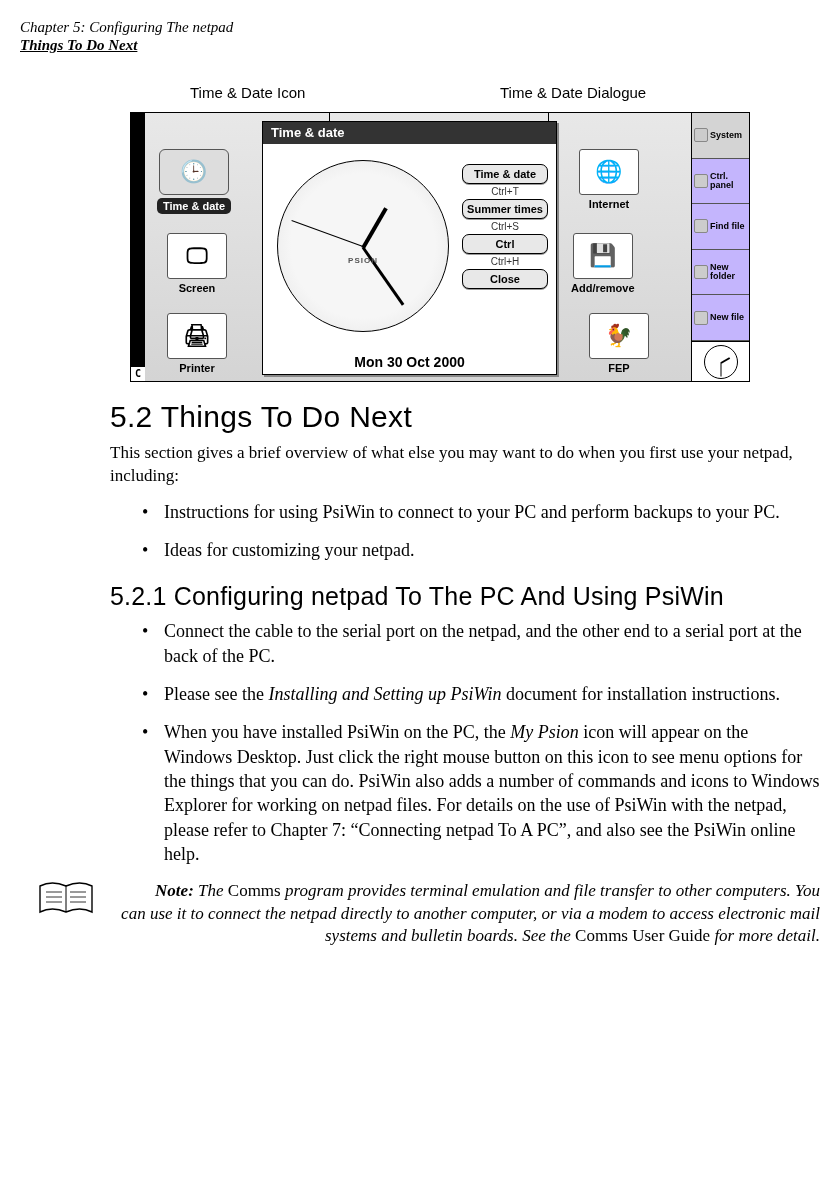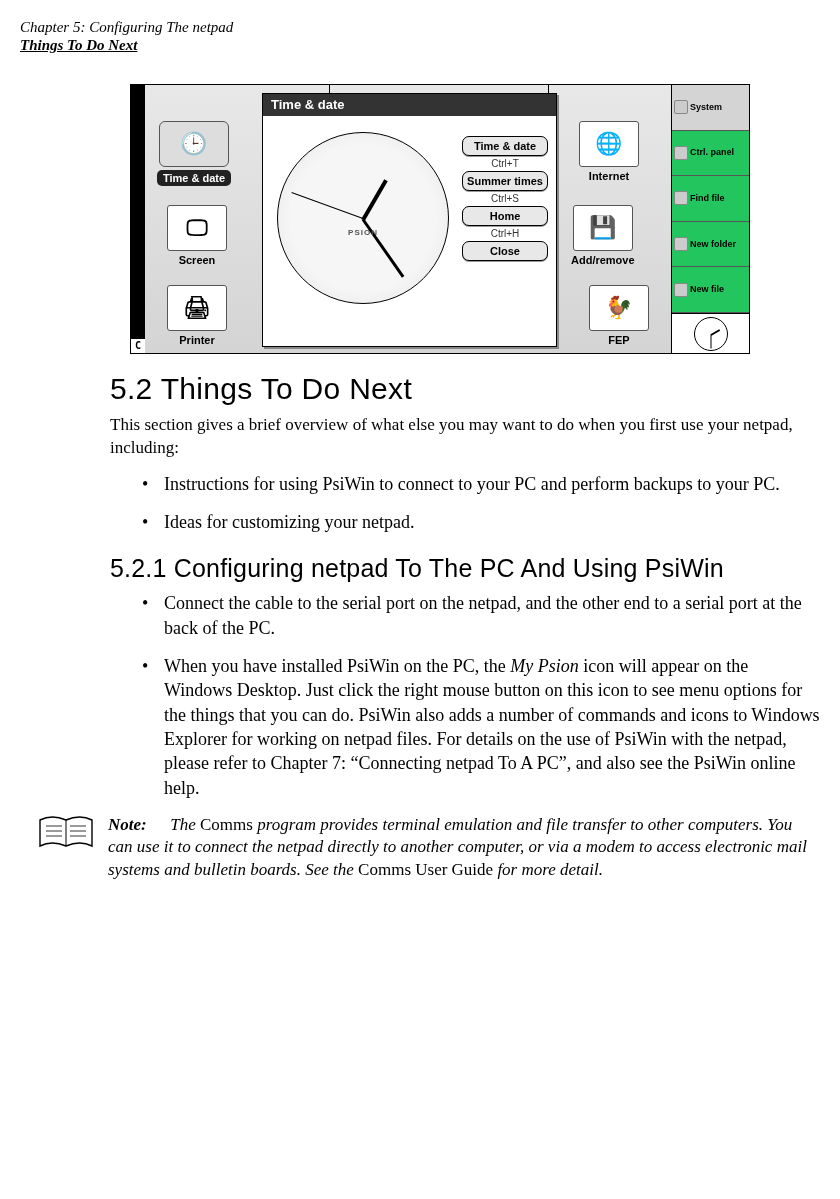--- a/index.html
+++ b/index.html
@@ -13,22 +13,22 @@
   
   .annot-row { position: relative; height: 28px; margin-left: 110px; width: 620px; }
   .annot-left, .annot-right { position: absolute; top: 0; font-family: Arial, Helvetica, sans-serif; font-size: 15px; }
   .annot-left { left: 60px; }
   .annot-right { left: 370px; }
 
   
   .shot-wrap { position: relative; width: 620px; height: 270px; margin-left: 110px; border: 1px solid #000; background: linear-gradient(#e8e8e8,#d4d4d4); overflow: hidden; }
   .shot-leftbar { position: absolute; left:0; top:0; bottom:0; width:14px; background:#000; }
   .shot-corner { position:absolute; left:0; bottom:0; width:14px; height:14px; background:#fff; color:#000; font: bold 10px/14px monospace; text-align:center; }
-  .shot-rightcol { position: absolute; right:0; top:0; bottom:0; width:78px; background:#fff; border-left:1px solid #000; }
-  .rc-item { height: calc((270px - 42px)/5); border-bottom:1px solid #555; background:#22c55e; font: 10px Arial; padding:2px; display:flex; align-items:center; gap:2px; }
+  .shot-rightcol { position: absolute; right:0; top:0; bottom:0; width:58px; background:#fff; border-left:1px solid #000; }
+  .rc-item { height: calc((270px - 42px)/5); border-bottom:1px solid #555; background:#c4b5fd; font: 10px Arial; padding:2px; display:flex; align-items:center; gap:2px; }
   .rc-item .rc-glyph { width:14px; height:14px; background:#ccc; border:1px solid #888; border-radius:2px; flex-shrink:0; }
   .rc-item.system { background:#d4d4d4; font-weight:bold; }
   .rc-item .rc-txt { font: bold 9px Arial; line-height:1; }
   .rc-clock { height:42px; border-top:1px solid #000; display:flex; align-items:center; justify-content:center; }
   .rc-clock .cface { width:34px; height:34px; border:1px solid #000; border-radius:50%; position:relative; background:#fff; }
   .rc-clock .cface::before, .rc-clock .cface::after { content:""; position:absolute; background:#000; left:50%; top:50%; transform-origin:left center; }
   .rc-clock .cface::before { width:10px; height:2px; transform: rotate(-30deg); }
   .rc-clock .cface::after  { width:14px; height:1px; transform: rotate(90deg); }
 
   
@@ -68,40 +68,44 @@
   
   .content { margin: 18px 0 0 90px; width: 710px; }
   .h2 { font-family: Arial, Helvetica, sans-serif; font-size: 30px; font-weight:100; margin: 16px 0 8px; letter-spacing:0.3px; }
   .h3 { font-family: Arial, Helvetica, sans-serif; font-size: 25px; font-weight:100; margin: 20px 0 8px; letter-spacing:0.2px; }
   .para { font-size: 17px; line-height:1.35; margin-bottom: 12px; }
   ul.blist { list-style:none; padding-left: 32px; }
   ul.blist li { font-size:18px; line-height:1.35; margin-bottom:14px; position:relative; padding-left:22px; }
   ul.blist li::before { content:"•"; position:absolute; left:0; top:0; }
   em.i { font-style: italic; }
 
-  .note-row { display:flex; align-items:flex-start; gap:14px; margin-top:4px; margin-left:-72px; }
+  .note-row { display:flex; align-items:flex-start; gap:14px; margin-top:4px; margin-left:-72px;text-align:right; }
   .note-icon { width:56px; height:38px; flex-shrink:0; }
   .note-icon svg { width:56px; height:38px; }
   .note-text { font-size:17px; line-height:1.33; font-style:italic; }
   .note-text .note-lbl { font-style: italic; font-weight:bold; display:inline-block; width:58px; }
   .note-text .upright { font-style: normal; }
 
   .footer { position:absolute; left:20px; bottom:24px; font-style:italic; font-size:16px; }
   .footer .pg { font-weight:bold; font-style:italic; margin-right:24px; }
 </style>
 </head>
 <body>
 
 <div class="page">
 
   <div class="header">
     <span class="hdr-chapter">Chapter 5:  Configuring The netpad</span>
     <span class="hdr-section">Things To Do Next</span>
   </div>
 
+  <div class="annot-row">
+    <span class="annot-left">Time &amp; Date Icon</span>
+    <span class="annot-right">Time &amp; Date Dialogue</span>
+  </div>
 
   <div class="shot-wrap">
     <div class="ptr-line ptr1"></div>
     <div class="arrowhead ah1"></div>
     <div class="ptr-line ptr2"></div>
     <div class="arrowhead ah2"></div>
 
     <div class="shot-leftbar"></div>
     <div class="shot-corner">C</div>
 
@@ -137,24 +141,25 @@
           <div class="clockhand ch-hour"></div>
           <div class="clockhand ch-min"></div>
           <div class="clockhand ch-sec"></div>
           <div class="brand">PSION</div>
         </div>
         <div class="dlg-btns">
           <div class="dlg-btn">Time &amp; date</div>
           <div class="dlg-sc">Ctrl+T</div>
           <div class="dlg-btn">Summer times</div>
           <div class="dlg-sc">Ctrl+S</div>
-          <div class="dlg-btn">Home</div>
+          <div class="dlg-btn">Ctrl</div>
           <div class="dlg-sc">Ctrl+H</div>
           <div class="dlg-btn">Close</div>
         </div>
+        <div class="dlg-date">Mon 30 Oct 2000</div>
       </div>
     </div>
 
     <div class="shot-rightcol">
       <div class="rc-item system">
         <span class="rc-glyph"></span>
         <span class="rc-txt">System</span>
       </div>
       <div class="rc-item">
         <span class="rc-glyph"></span>
@@ -183,20 +188,23 @@
     <div class="para">This section gives a brief overview of what else you may want to do when you first use your netpad, including:</div>
     <ul class="blist">
       <li>Instructions for using PsiWin to connect to your PC and perform backups to your PC.</li>
       <li>Ideas for customizing your netpad.</li>
     </ul>
 
     <div class="h3">5.2.1   Configuring netpad To The PC And Using PsiWin</div>
     <ul class="blist">
       <li>Connect the cable to the serial port on the netpad, and the other end to a serial port at the back of the PC.</li>
       <li>
+        <span>Please see the </span><em class="i">Installing and Setting up PsiWin</em><span> document for installation instructions.</span>
+      </li>
+      <li>
         <span>When you have installed PsiWin on the PC, the </span><em class="i">My Psion</em><span> icon will appear on the Windows Desktop. Just click the right mouse button on this icon to see menu options for the things that you can do. PsiWin also adds a number of commands and icons to Windows Explorer for working on netpad files. For details on the use of PsiWin with the netpad, please refer to Chapter 7: “Connecting netpad To A PC”, and also see the PsiWin online help.</span>
       </li>
     </ul>
 
     <div class="note-row">
       <div class="note-icon">
         <svg viewBox="0 0 56 38">
             <path d="M2 6 Q14 0 28 6 Q42 0 54 6 L54 32 Q42 26 28 32 Q14 26 2 32 Z" fill="#fff" stroke="#000" stroke-width="1.4"></path>
             <path d="M28 6 V32" stroke="#000" stroke-width="1"></path>
             <path d="M8 12 H24 M8 17 H24 M8 22 H24 M32 12 H48 M32 17 H48 M32 22 H48" stroke="#000" stroke-width="0.8"></path>

